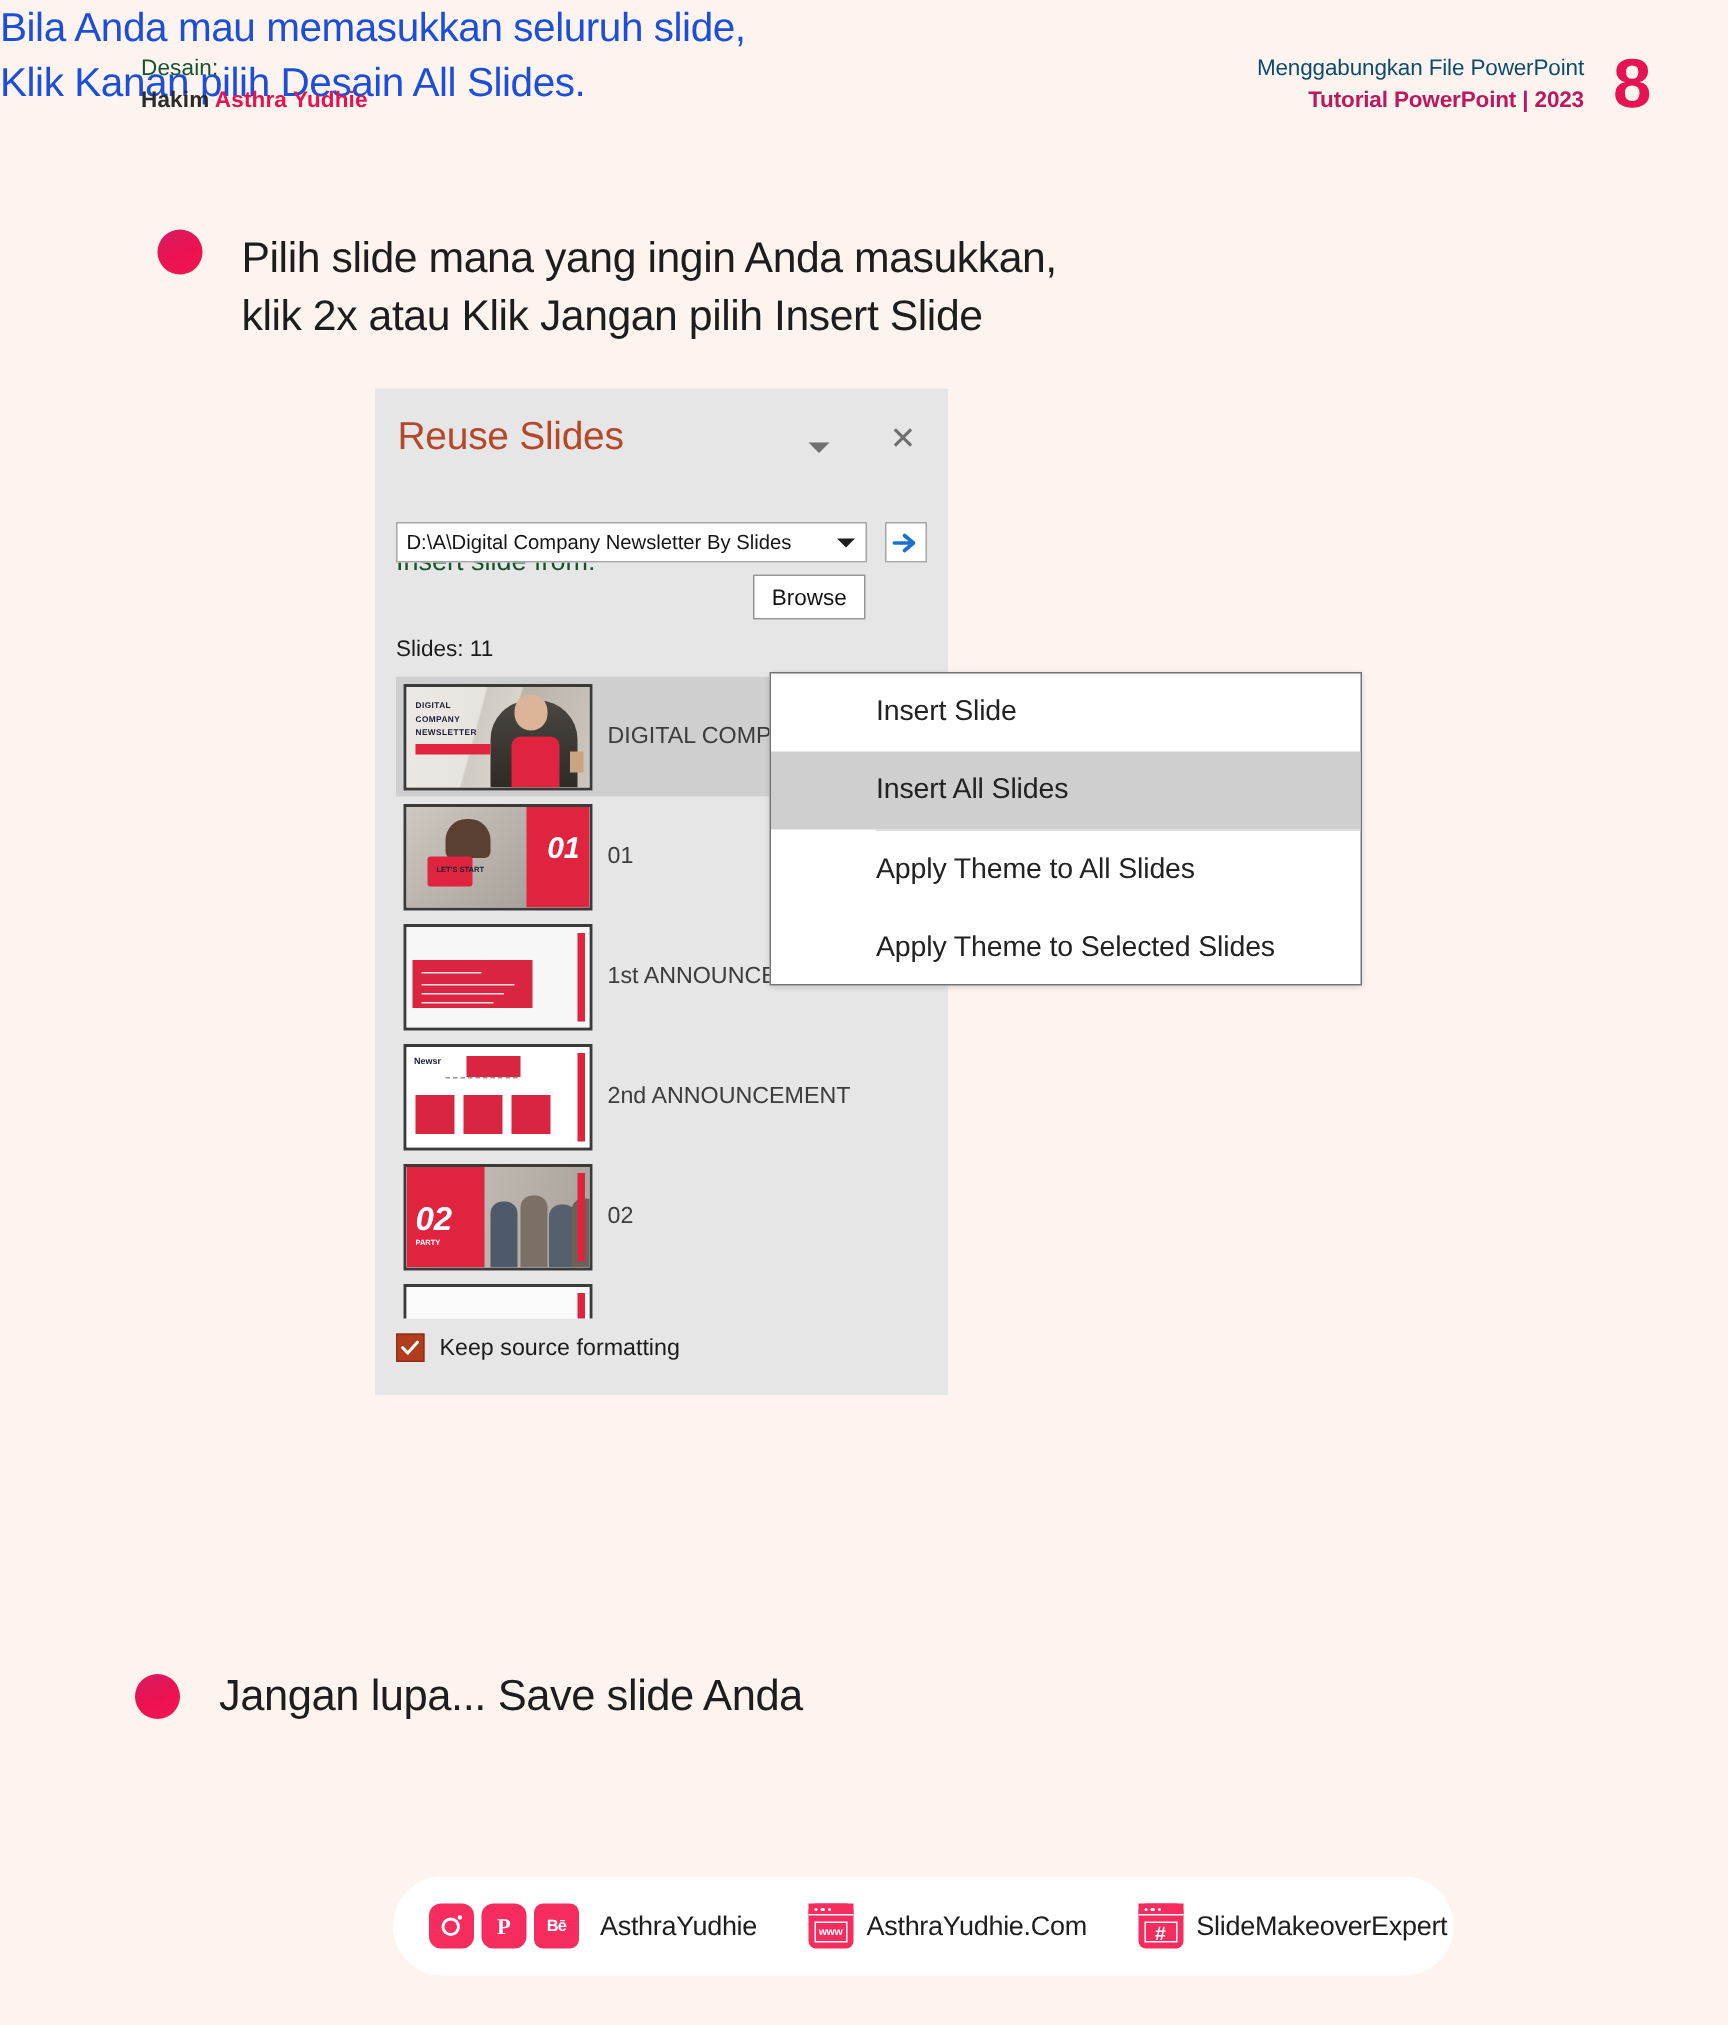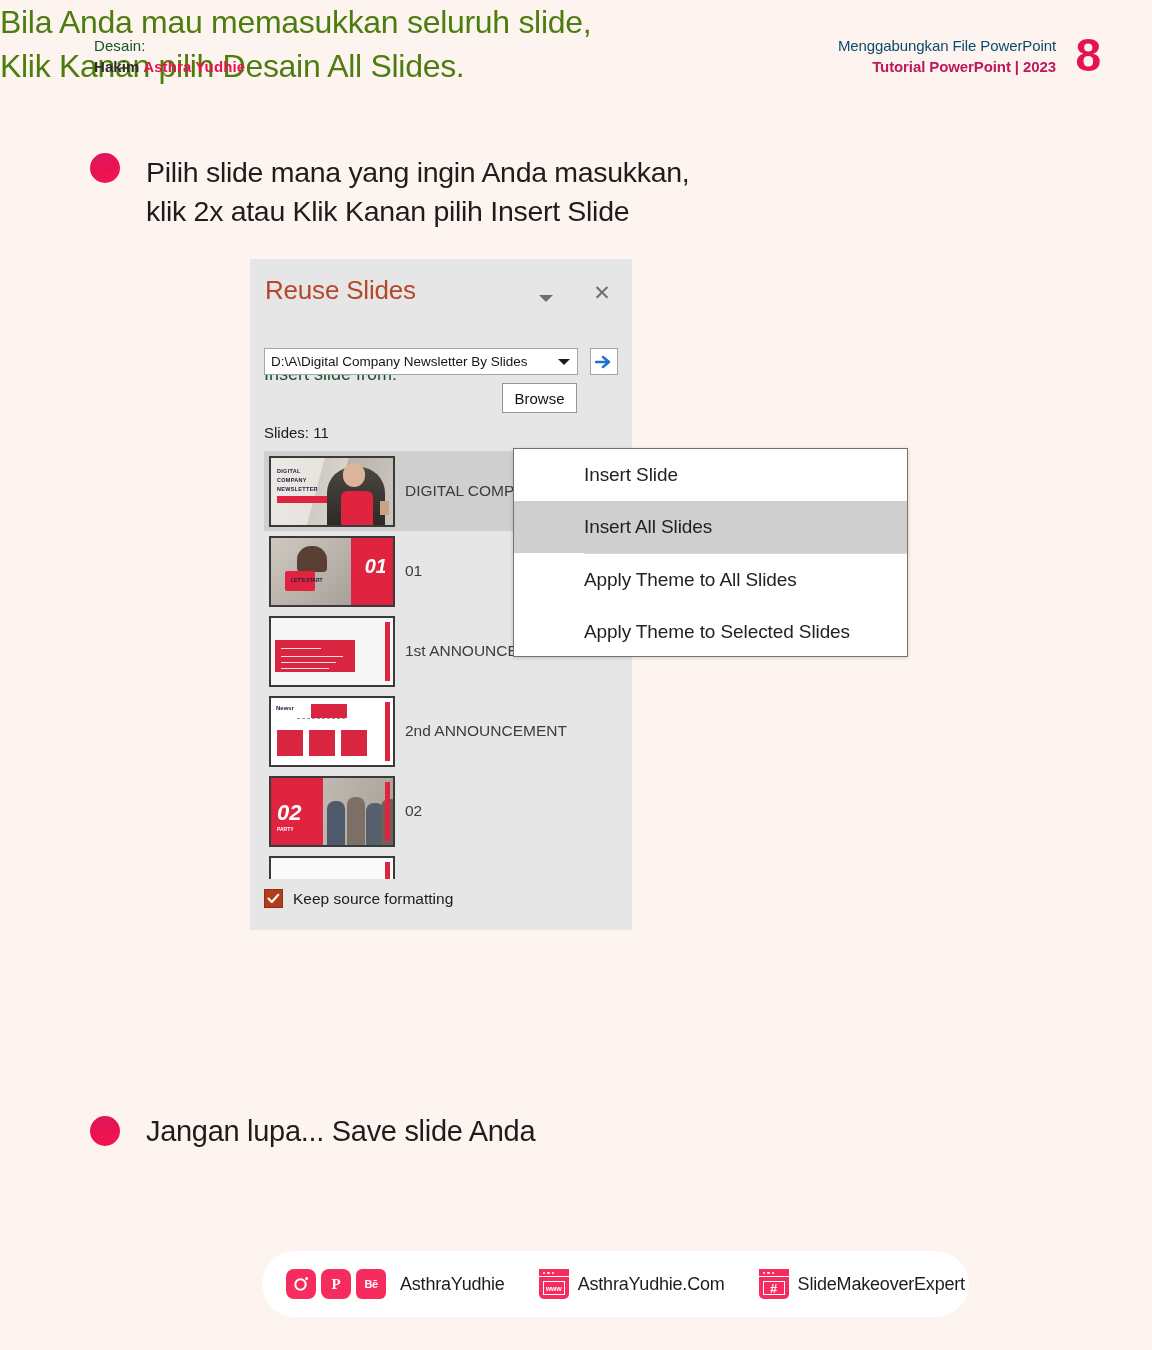--- a/index.html
+++ b/index.html
@@ -29,22 +29,22 @@
 
   
   .dot {
     width:30px; height:30px; border-radius:50%;
     background:linear-gradient(160deg,#d81b60 0%,#ec1150 55%,#f31853 100%);
     flex:0 0 auto;
   }
   .blk { position:absolute; display:flex; align-items:flex-start; }
   .blk .txt { margin-left:26px; color:#1d1d1d; font-size:28.5px; line-height:1.38; letter-spacing:-.3px; }
 
-  #blk1 { left:90px; top:153px;justify-content:space-between; }
-  #blk2 { left:148px; top:974px; color:#4d7c0f; font-size:32px; line-height:1.38; letter-spacing:-.3px; }
+  #blk1 { left:105px; top:153px;justify-content:space-between; }
+  #blk2 { left:148px; top:974px; color:#1d4ed8; font-size:27px; line-height:1.38; letter-spacing:-.3px; }
   #blk3 { left:90px; top:1111px; align-items:center; }
   #blk3 .txt { font-size:29px; }
 
   
   .panel {
     position:absolute; left:250px; top:259px;
     width:382px; height:671px;
     background:#e6e6e6;
   }
   .panel-title {
@@ -197,21 +197,21 @@
 <div class="hdr-right">
   <div class="r1">Menggabungkan File PowerPoint</div>
   <div class="r2">Tutorial PowerPoint | 2023</div>
 </div>
 <div class="page-num">8</div>
 
 <div class="blk" id="blk1">
   <div class="dot"></div>
   <div class="txt">
     <div>Pilih slide mana yang ingin Anda masukkan,</div>
-    <div>klik 2x atau Klik Kanan pilih Insert Slide</div>
+    <div>klik 2x atau Klik Jangan pilih Insert Slide</div>
   </div>
 </div>
 
 <div class="panel">
 
   <div class="panel-title">Reuse Slides</div>
   <div class="panel-caret"></div>
   <div class="panel-close">✕</div>
 
   <div class="lbl-insert-from">Insert slide from:</div>

